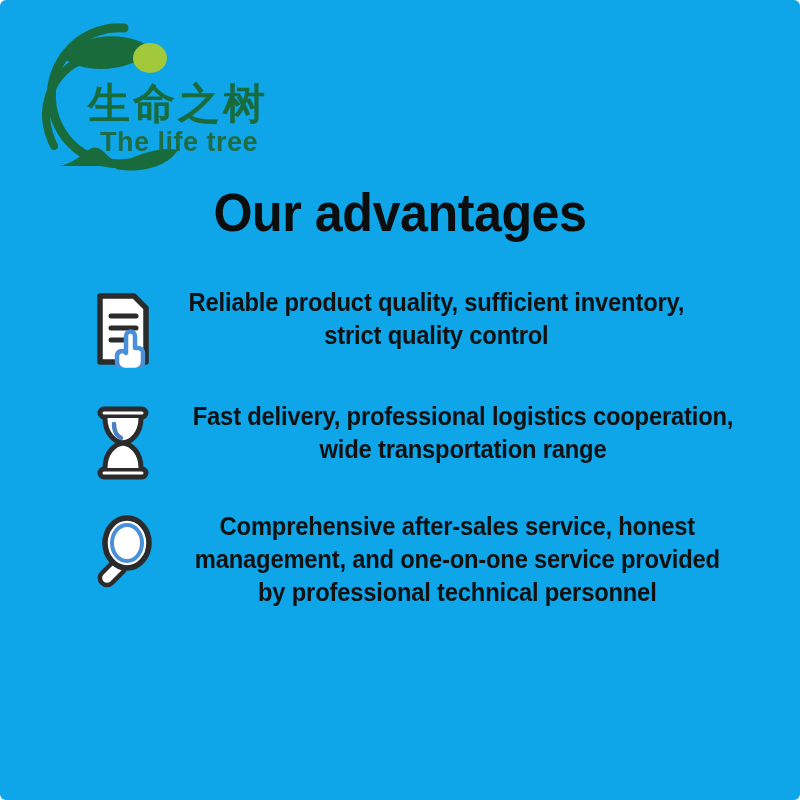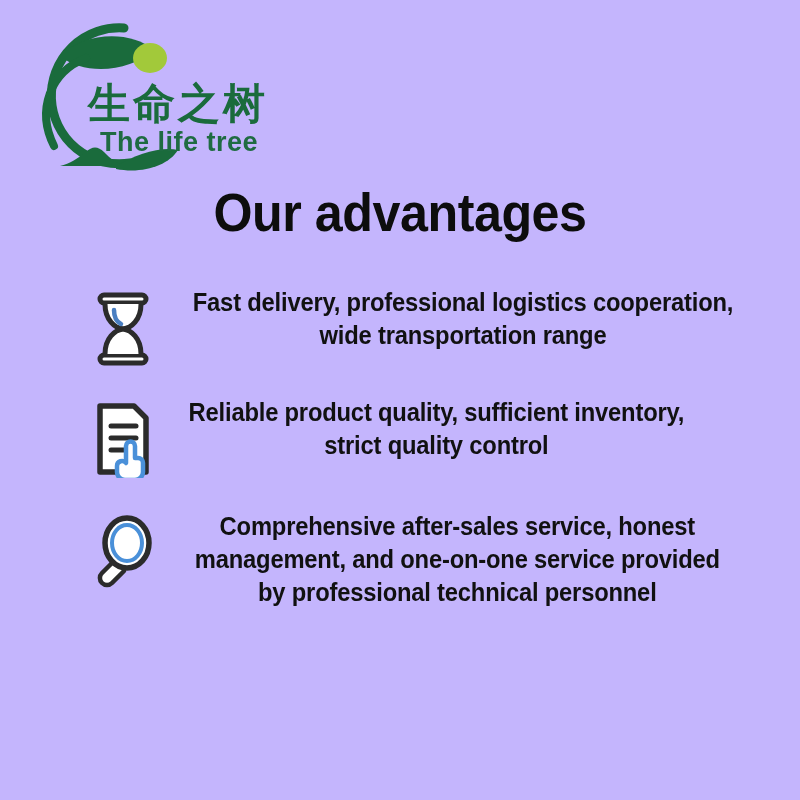--- a/index.html
+++ b/index.html
@@ -12,21 +12,22 @@
     height: 800px;
     background: #ffffff;
     font-family: "Liberation Sans", sans-serif;
     overflow: hidden;
   }
 
   .page {
     position: relative;
     width: 800px;
     height: 800px;
-    background: #c4b5fd;
+    background: #0ea5e9;
+    border-radius: 6px;
   }
 
   
   .logo {
     position: absolute;
     left: 12px;
     top: 14px;
     width: 270px;
     height: 160px;
   }
@@ -122,54 +123,54 @@
       <text x="76" y="104" font-family="'Liberation Sans', sans-serif" font-size="42" font-weight="700" fill="#1a6b3c" letter-spacing="3">生命之树</text>
 
       <text x="88" y="137" font-family="'Liberation Sans', sans-serif" font-size="27" font-weight="700" fill="#1f6b42" letter-spacing="0.5">The life tree</text>
     </svg>
   </div>
 
   <div class="title">Our advantages</div>
 
   <div class="features">
 
+    <div class="feature-row row-1">
+      <div class="feature-icon">
+        <svg width="62" height="78" viewBox="0 0 62 78">
+
+          <path d="M8 6 h34 l12 12 v54 h-46 z" fill="#ffffff" stroke="#2b2b2b" stroke-width="5.5" stroke-linejoin="round" stroke-linecap="round"></path>
+
+          <line x1="19" y1="26" x2="44" y2="26" stroke="#2b2b2b" stroke-width="5" stroke-linecap="round"></line>
+          <line x1="19" y1="38" x2="44" y2="38" stroke="#2b2b2b" stroke-width="5" stroke-linecap="round"></line>
+          <line x1="19" y1="50" x2="38" y2="50" stroke="#2b2b2b" stroke-width="5" stroke-linecap="round"></line>
+
+          <path d="M34 46 a4.5 4.5 0 0 1 9 0 v12 h3 a5 5 0 0 1 5 5 v9
+                   a8 8 0 0 1 -8 8 h-10 a8 8 0 0 1 -8 -8 v-6
+                   a5 5 0 0 1 9 -3 v-17 z" fill="#ffffff" stroke="#4a90d9" stroke-width="4.5" stroke-linejoin="round" stroke-linecap="round"></path>
+        </svg>
+      </div>
+      <div class="feature-text">Reliable product quality, sufficient inventory, strict quality control</div>
+    </div>
+
     <div class="feature-row row-2">
       <div class="feature-icon">
         <svg width="62" height="78" viewBox="0 0 62 78">
 
           <rect x="8" y="5" width="46" height="8" rx="4" fill="#ffffff" stroke="#2b2b2b" stroke-width="5"></rect>
 
           <rect x="8" y="65" width="46" height="8" rx="4" fill="#ffffff" stroke="#2b2b2b" stroke-width="5"></rect>
 
           <path d="M13 14 C 13 30, 23 38, 31 39 C 39 38, 49 30, 49 14" fill="#ffffff" stroke="#2b2b2b" stroke-width="5" stroke-linejoin="round" stroke-linecap="round"></path>
 
           <path d="M13 64 C 13 48, 23 40, 31 39 C 39 40, 49 48, 49 64" fill="#ffffff" stroke="#2b2b2b" stroke-width="5" stroke-linejoin="round" stroke-linecap="round"></path>
 
           <path d="M22 20 C 22 28, 25 32, 29 34" fill="none" stroke="#4a7fc1" stroke-width="4.5" stroke-linecap="round"></path>
         </svg>
       </div>
       <div class="feature-text">Fast delivery, professional logistics cooperation, wide transportation range</div>
-    </div>
-
-    <div class="feature-row row-1">
-      <div class="feature-icon">
-        <svg width="62" height="78" viewBox="0 0 62 78">
-
-          <path d="M8 6 h34 l12 12 v54 h-46 z" fill="#ffffff" stroke="#2b2b2b" stroke-width="5.5" stroke-linejoin="round" stroke-linecap="round"></path>
-
-          <line x1="19" y1="26" x2="44" y2="26" stroke="#2b2b2b" stroke-width="5" stroke-linecap="round"></line>
-          <line x1="19" y1="38" x2="44" y2="38" stroke="#2b2b2b" stroke-width="5" stroke-linecap="round"></line>
-          <line x1="19" y1="50" x2="38" y2="50" stroke="#2b2b2b" stroke-width="5" stroke-linecap="round"></line>
-
-          <path d="M34 46 a4.5 4.5 0 0 1 9 0 v12 h3 a5 5 0 0 1 5 5 v9
-                   a8 8 0 0 1 -8 8 h-10 a8 8 0 0 1 -8 -8 v-6
-                   a5 5 0 0 1 9 -3 v-17 z" fill="#ffffff" stroke="#4a90d9" stroke-width="4.5" stroke-linejoin="round" stroke-linecap="round"></path>
-        </svg>
-      </div>
-      <div class="feature-text">Reliable product quality, sufficient inventory, strict quality control</div>
     </div>
 
     <div class="feature-row row-3">
       <div class="feature-icon">
         <svg width="64" height="78" viewBox="0 0 64 78">
 
           <path d="M23 47 L 11 59 a7 7 0 0 0 0 10 a7 7 0 0 0 10 0 L 33 57" fill="#ffffff" stroke="#2b2b2b" stroke-width="4.5" stroke-linejoin="round" stroke-linecap="round"></path>
 
           <ellipse cx="36" cy="29" rx="22" ry="25" fill="#ffffff" stroke="#2b2b2b" stroke-width="5.5"></ellipse>
 

